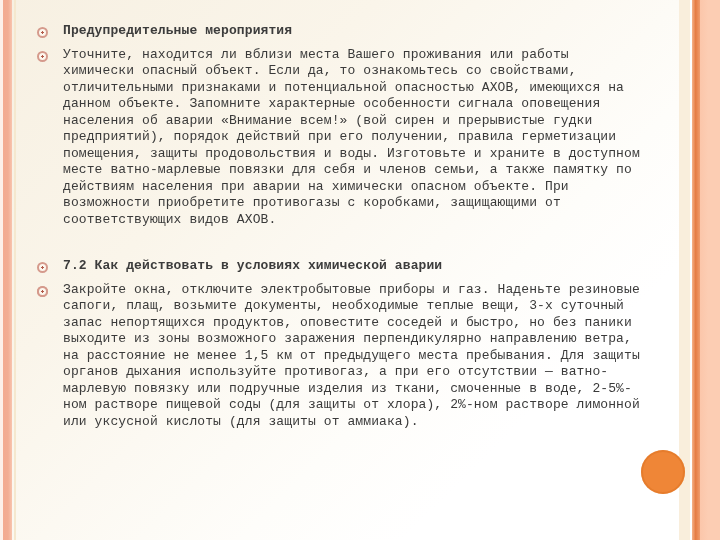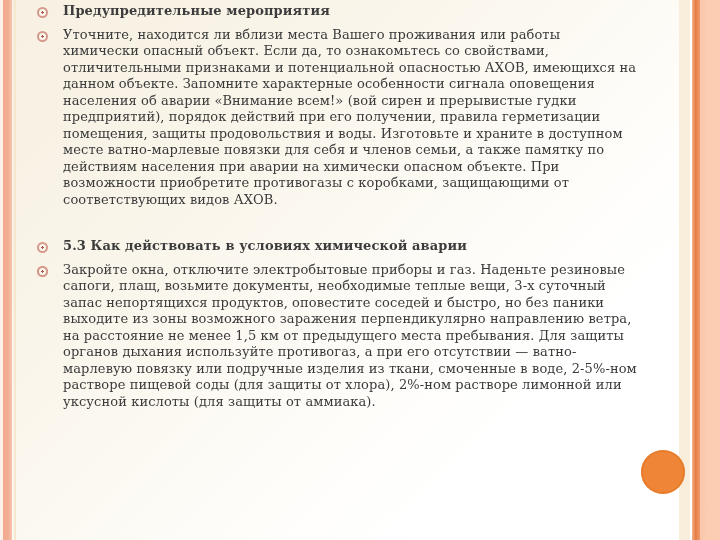--- a/index.html
+++ b/index.html
@@ -40,22 +40,23 @@
     width: 44px;
     height: 44px;
     border-radius: 50%;
     background: #ef8637;
     box-shadow: inset 0 0 0 2px rgba(222,116,36,.55);
   }
   
   .content {
     position: absolute;
     left: 34px;
-    top: 3px;
+    top: 23px;
     width: 606px;
+    font-family: Liberation Mono, monospace;
   }
   ul.bullets {
     list-style: none;
     margin: 0;
     padding: 0;
   }
   ul.bullets li {
     position: relative;
     padding-left: 29px;
     margin: 0 0 7px 0;
@@ -103,21 +104,21 @@
       <li class="heading">
         <span class="bullet"></span>
         <span>Предупредительные мероприятия</span>
       </li>
       <li>
         <span class="bullet"></span>
         <span>Уточните, находится ли вблизи места Вашего проживания или работы химически опасный объект. Если да, то ознакомьтесь со свойствами, отличительными признаками и потенциальной опасностью АХОВ, имеющихся на данном объекте. Запомните характерные особенности сигнала оповещения населения об аварии «Внимание всем!» (вой сирен и прерывистые гудки предприятий), порядок действий при его получении, правила герметизации помещения, защиты продовольствия и воды. Изготовьте и храните в доступном месте ватно-марлевые повязки для себя и членов семьи, а также памятку по действиям населения при аварии на химически опасном объекте. При возможности приобретите противогазы с коробками, защищающими от соответствующих видов АХОВ.</span>
       </li>
       <li class="heading section-gap">
         <span class="bullet"></span>
-        <span>5.3 Как действовать в условиях химической аварии</span>
+        <span>7.2 Как действовать в условиях химической аварии</span>
       </li>
       <li>
         <span class="bullet"></span>
       </li>
       <li>
         <span class="bullet"></span>
         <span>Закройте окна, отключите электробытовые приборы и газ. Наденьте резиновые сапоги, плащ, возьмите документы, необходимые теплые вещи, 3-х суточный запас непортящихся продуктов, оповестите соседей и быстро, но без паники выходите из зоны возможного заражения перпендикулярно направлению ветра, на расстояние не менее 1,5 км от предыдущего места пребывания. Для защиты органов дыхания используйте противогаз, а при его отсутствии — ватно-марлевую повязку или подручные изделия из ткани, смоченные в воде, 2-5%-ном растворе пищевой соды (для защиты от хлора), 2%-ном растворе лимонной или уксусной кислоты (для защиты от аммиака).</span>
       </li>
     </ul>
   </div>

